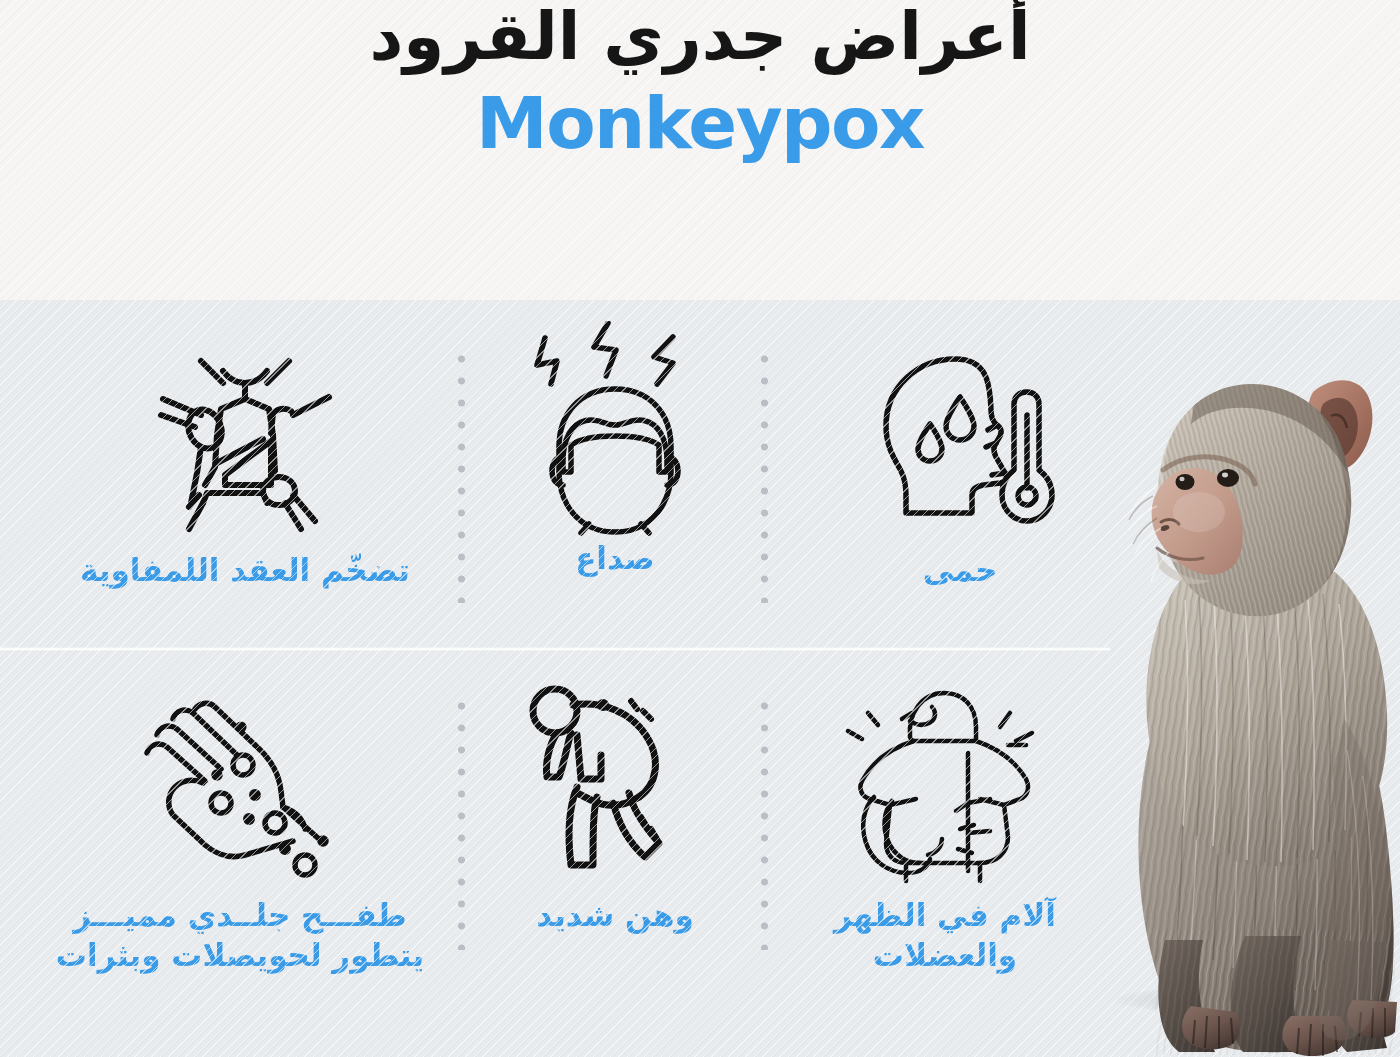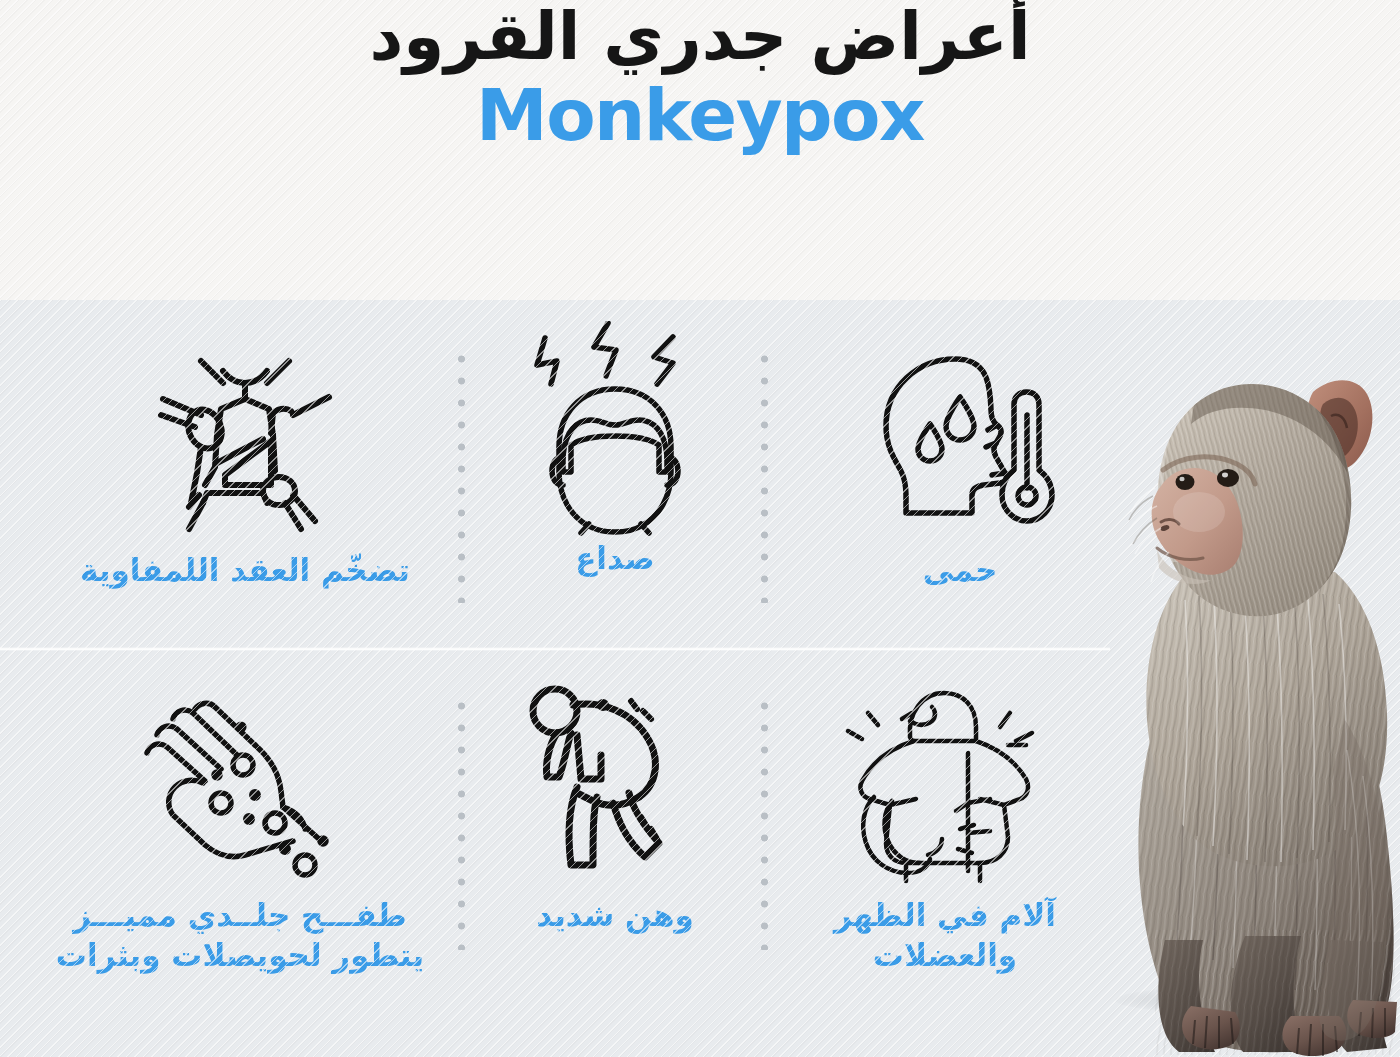--- a/index.html
+++ b/index.html
@@ -63,21 +63,21 @@
     line-height: 1.12;
     letter-spacing: -0.5px;
     direction: rtl;
     white-space: nowrap;
   }
   .title-en {
     font-size: 72px;
     font-weight: bold;
     color: #3a9ce8;
     line-height: 1.05;
-    margin-top: 4px;
+    margin-top: 12px;
     direction: ltr;
     letter-spacing: -1.5px;
     white-space: nowrap;
   }
 
   
   #grid-area {
     position: absolute;
     left: 0; top: 300px;
     width: 1400px;

